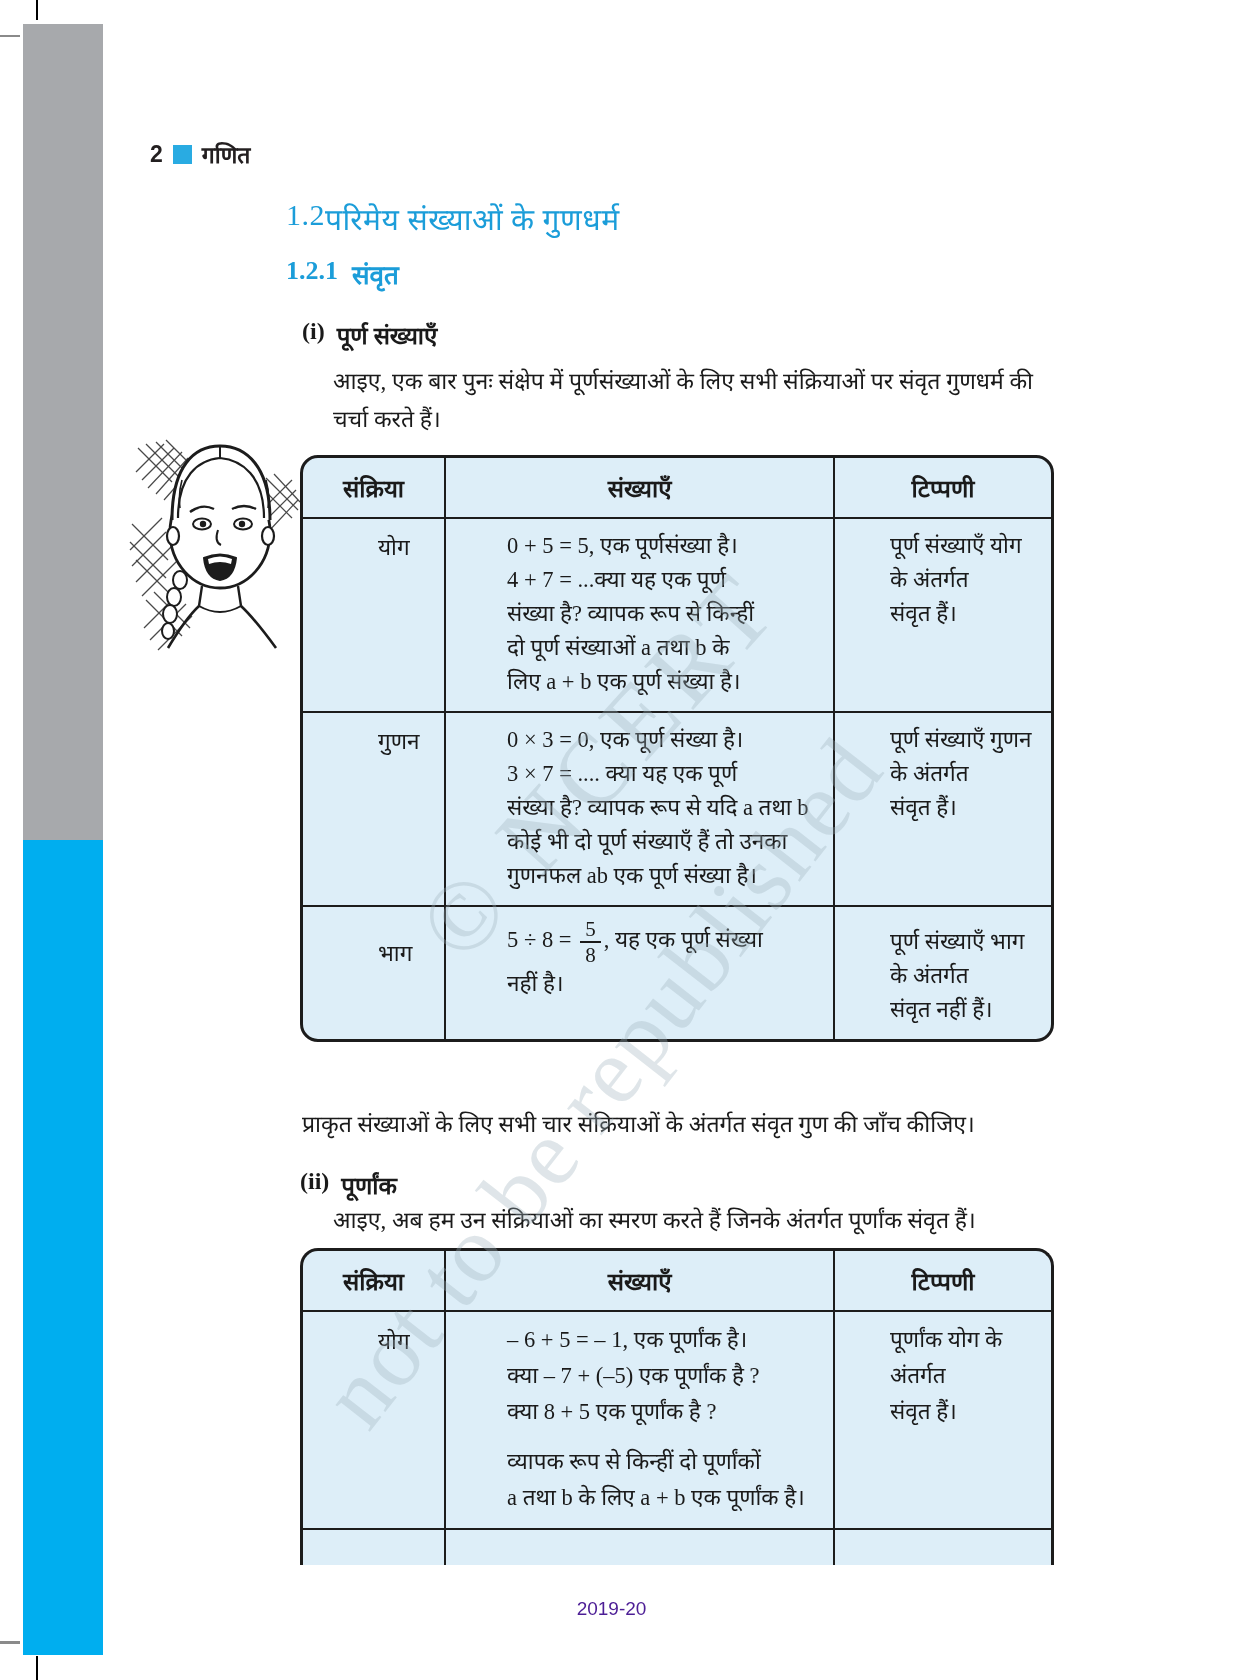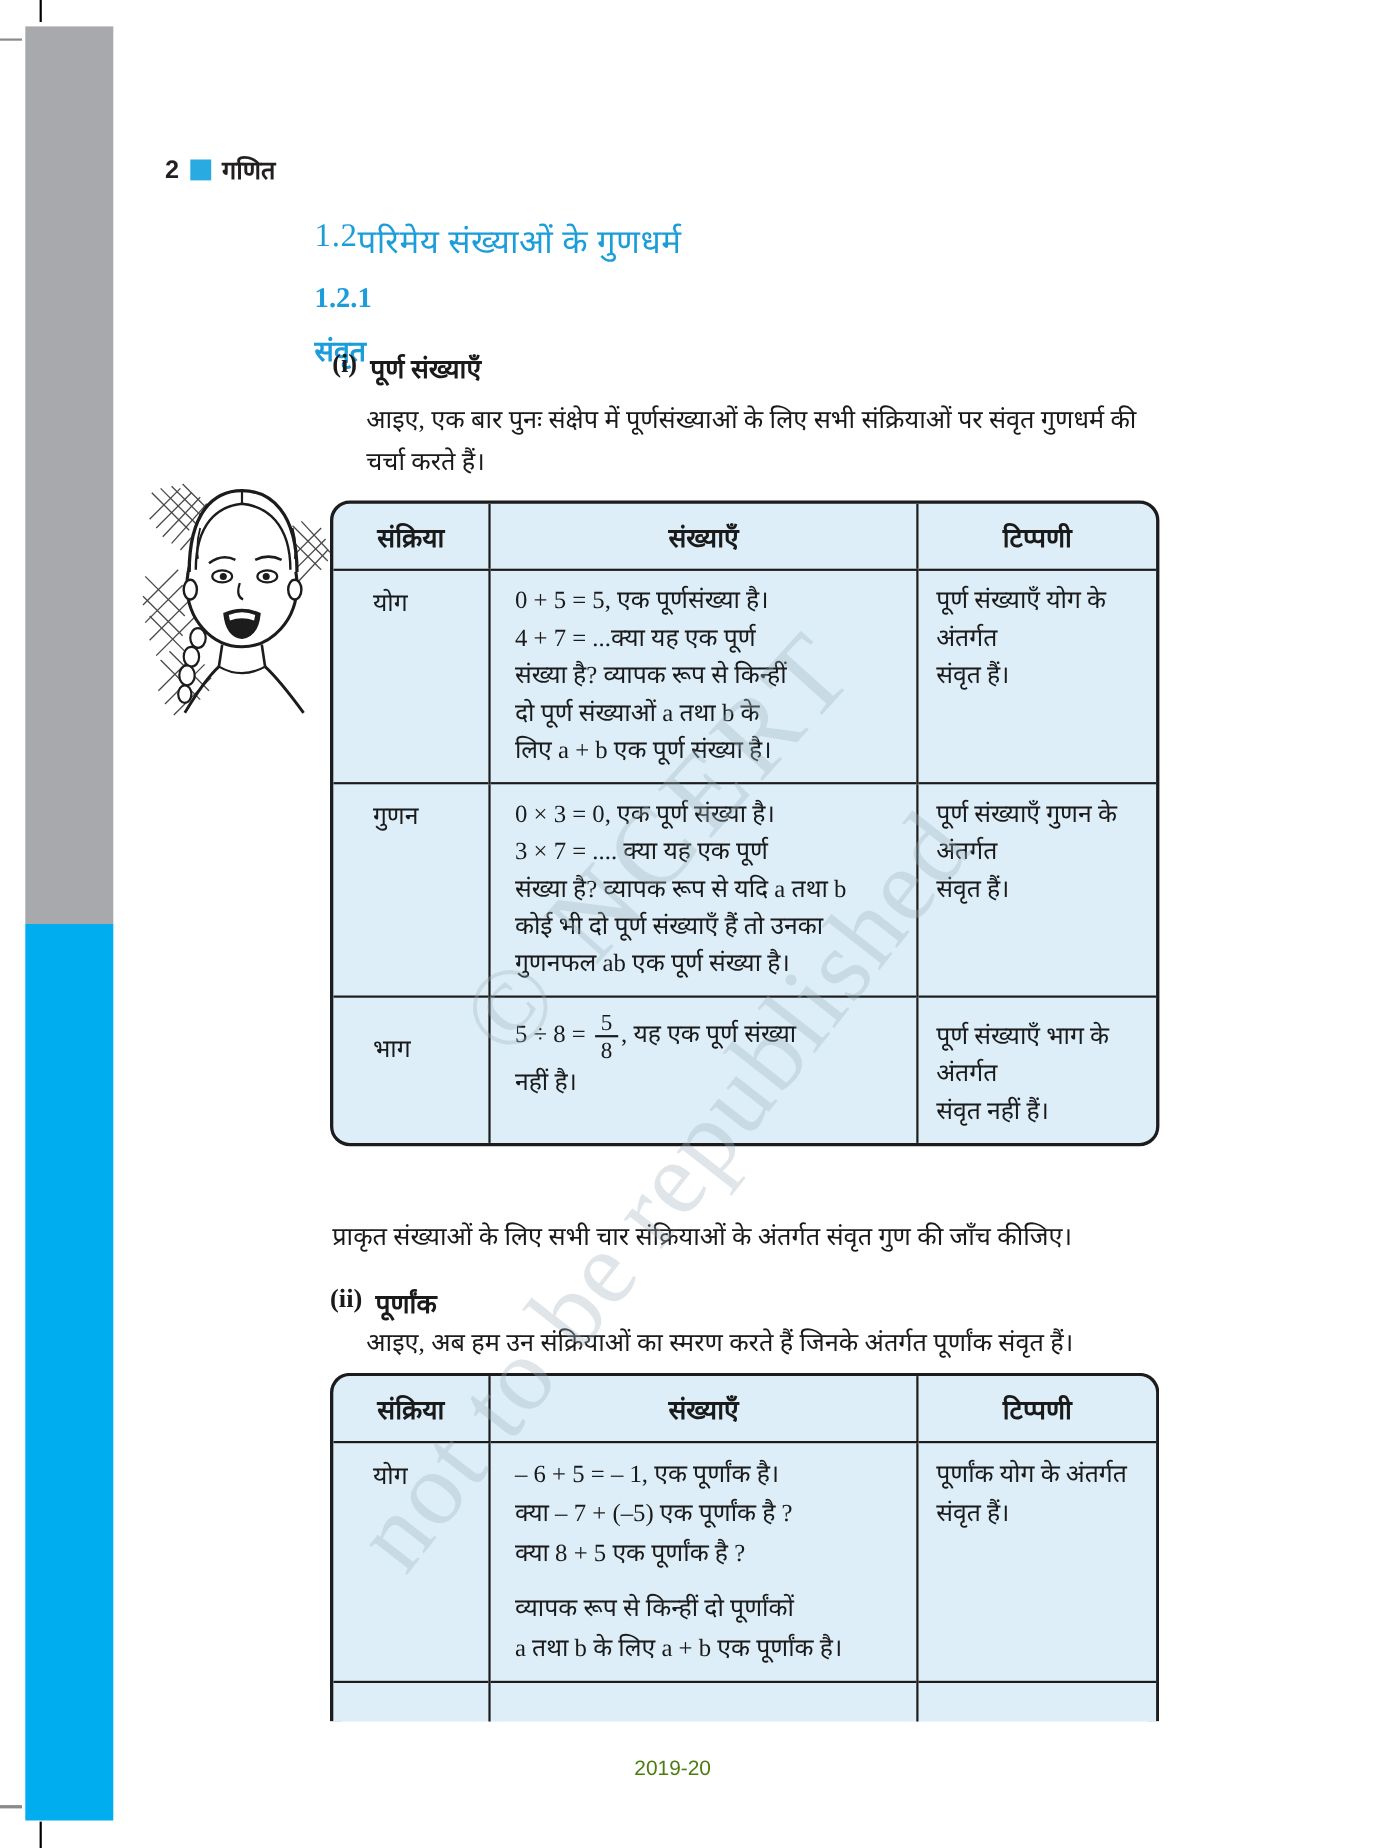--- a/index.html
+++ b/index.html
@@ -13,47 +13,47 @@
   .bar-blue{position:absolute;left:23px;top:840px;width:80px;height:815px;background:#00aeef;}
   
   .page-header{position:absolute;left:150px;top:138px;display:flex;align-items:center;gap:10px;
                font-family:"Liberation Sans",sans-serif;font-weight:bold;font-size:23px;color:#231f20;}
   .page-header .sq{width:19px;height:19px;background:#29abe2;display:inline-block;}
   .page-header .subject{font-family:"Liberation Serif",serif;font-weight:bold;}
   
   .h-section{position:absolute;left:286px;top:198px;color:#1b9dd9;font-weight:normal;font-size:30px;
              display:flex;letter-spacing:0.5px;}
   .h-subsection{position:absolute;left:286px;top:256px;color:#1b9dd9;font-weight:bold;font-size:26px;
-             display:flex;gap:14px;flex-direction:column;}
+             display:flex;gap:14px;}
   .h-item{position:absolute;font-weight:bold;font-size:24px;color:#1a1a1a;display:flex;gap:12px;}
   .para{position:absolute;font-size:23px;line-height:38px;color:#1a1a1a;}
   
   .tbl{position:absolute;left:300px;width:748px;background:#ddeef8;border:3px solid #1c1c1c;
        border-radius:18px;overflow:hidden;}
   .tbl.t1{top:455px;}
   .tbl.t2{top:1248px;height:314px;border-bottom:none;border-radius:18px 18px 0 0;}
   .tbl table{border-collapse:collapse;width:100%;table-layout:fixed;padding-left:20px;}
   .tbl th,.tbl td{vertical-align:top;}
   .tbl th+th,.tbl td+td{border-left:2.5px solid #1c1c1c;}
   .tbl thead th{border-bottom:2.5px solid #1c1c1c;font-size:24px;font-weight:bold;
                 padding:13px 0 13px 0;text-align:center;}
   .tbl tbody tr+tr td{border-top:2.5px solid #1c1c1c;}
   td.op{padding:12px 6px 12px 36px;font-size:23px;}
   td.num{padding:10px 10px 12px 22px;border-radius:12px;}
   td.rem{padding:10px 8px 12px 16px;}
-  .cl{font-size:22.5px;line-height:34px;}
+  .cl{font-size:22.5px;line-height:34px;margin-left:39px;}
   .t2 .cl{line-height:36px;}
   .gap{margin-top:14px;}
   .frac{display:inline-block;vertical-align:middle;text-align:center;font-size:21px;line-height:24px;margin:0 3px;}
   .frac .fnum{display:block;border-bottom:2px solid #1a1a1a;padding:0 5px;}
   .frac .fden{display:block;padding:0 5px;}
   .cut-row td{height:46px;}
   
   .footer{position:absolute;left:0;top:1598px;width:1223px;text-align:center;
-          font-family:"Liberation Sans",sans-serif;font-size:19px;color:#4d7c0f;}
+          font-family:"Liberation Sans",sans-serif;font-size:19px;color:#4c1d95;}
   
   .wm{position:absolute;left:0;top:0;width:1260px;height:1680px;pointer-events:none;z-index:60;}
   .wm span{position:absolute;white-space:nowrap;font-family:"Liberation Serif",serif;
            color:#9fb3bd;opacity:0.33;}
   .wm .w1{left:395px;top:905px;font-size:100px;letter-spacing:8px;
           transform:rotate(-48deg);transform-origin:0 0;}
   .wm .w2{left:300px;top:1380px;font-size:95px;letter-spacing:2px;
           transform:rotate(-52deg);transform-origin:0 0;}
   .illus{position:absolute;left:128px;top:420px;width:172px;height:238px;}
 </style>

